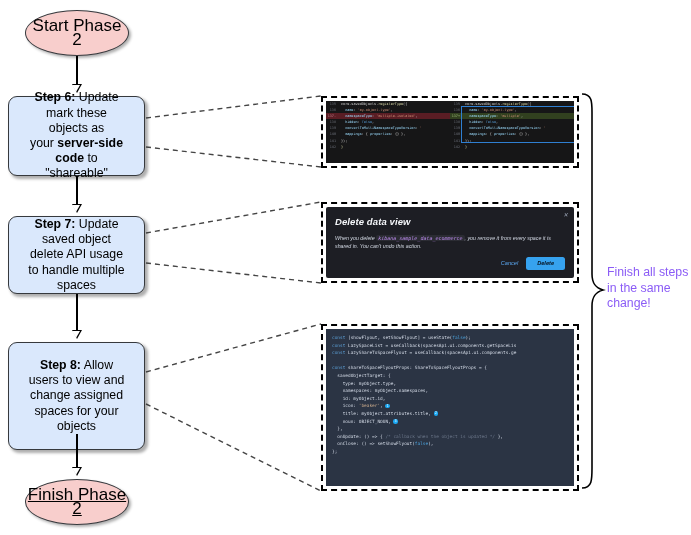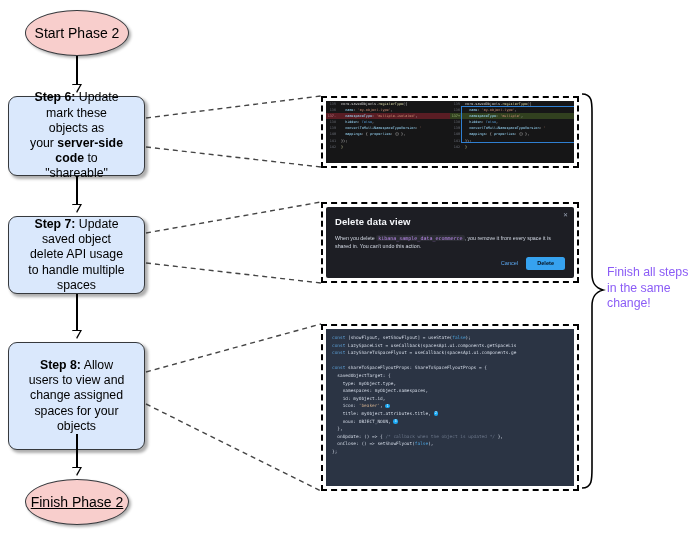--- a/index.html
+++ b/index.html
@@ -7,21 +7,21 @@
        font-family:"Liberation Sans",sans-serif;color:#000;}
 
   #canvas{position:absolute;left:0;top:0;width:691px;height:535px;}
 
   
   .node{position:absolute;box-sizing:border-box;display:flex;align-items:center;
         justify-content:center;text-align:center;}
 
   .terminator{
     border:1.4px solid #36393d;background:#f8cecc;border-radius:50%;
-    font-size:14px;line-height:14px;
+    font-size:17px;line-height:14px;
     box-shadow:2px 2px 3px rgba(0,0,0,.32);
   }
   .process{
     border:1.4px solid #36393d;background:#dae8fc;border-radius:9px;
     font-size:12.3px;line-height:15.2px;padding:4px 16px;
     box-shadow:2.5px 2.5px 3px rgba(0,0,0,.32);
   }
   .process b{font-weight:bold;}
 
   
@@ -50,21 +50,21 @@
   .code{flex:1 1 auto;padding-left:2px;overflow:hidden;text-overflow:clip;}
   .dl.del{background:#5a1d24;}
   .dl.del .gut{color:#c08490;}
   .dl.add{background:#31401f;}
   .dl.add .gut{color:#9fbf7a;}
   .right-box{position:absolute;left:11px;top:4.5px;width:115px;height:37px;
              border:0.9px solid #2f7fd1;box-sizing:border-box;pointer-events:none;} .k-str{color:#ce9178;} .k-prop{color:#9cdcfe;} .k-pun{color:#d4d4d4;} .k-bool{color:#569cd6;} .k-ylw{color:#dcdcaa;}
 
   
   .modal{width:100%;height:100%;background:#1d1e24;position:relative;
-         border-radius:2px;}
+         border-radius:2px;font-style:italic;}
   .modal-title{position:absolute;left:9px;top:9px;font-size:9.5px;font-weight:bold;
                color:#f5f7fa;letter-spacing:.1px;}
   .modal-x{position:absolute;right:6px;top:4px;font-size:6px;color:#98a2b3;}
   .modal-body{position:absolute;left:9px;top:27px;right:9px;font-size:5.3px;
               line-height:8.4px;color:#d4dae5;}
   .mono-chip{font-family:"DejaVu Sans Mono",monospace;color:#bd8bf0;
              background:#2b2c33;padding:0 2px;border-radius:2px;font-size:5px;}
   .modal-actions{position:absolute;right:9px;bottom:8px;display:flex;
                  align-items:center;gap:8px;}
   .btn-cancel{font-size:5.6px;color:#5ba7f0;}

